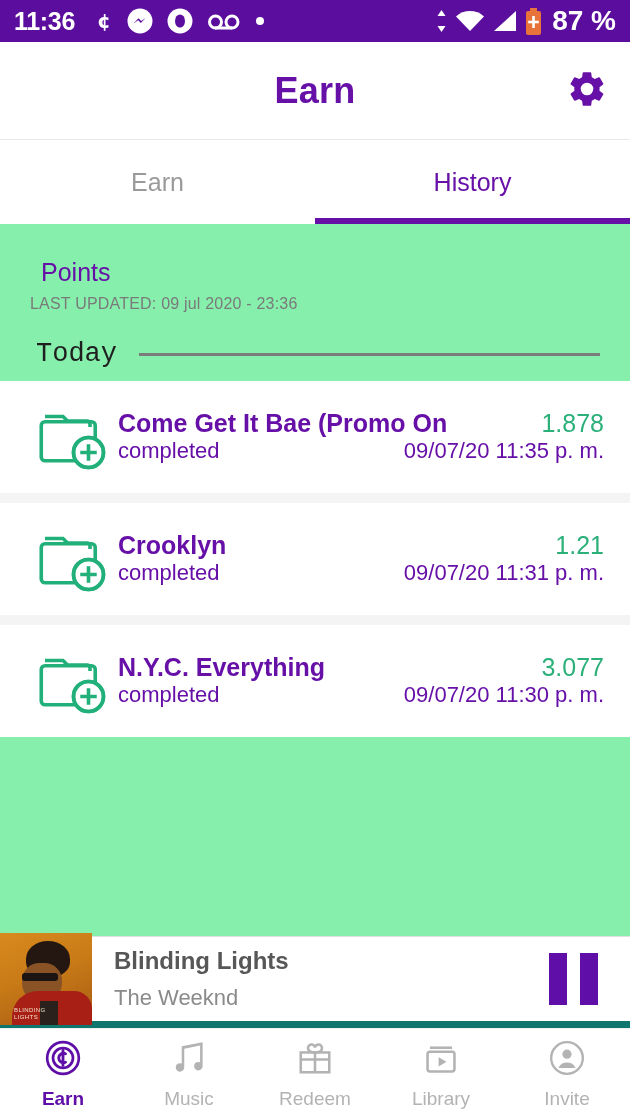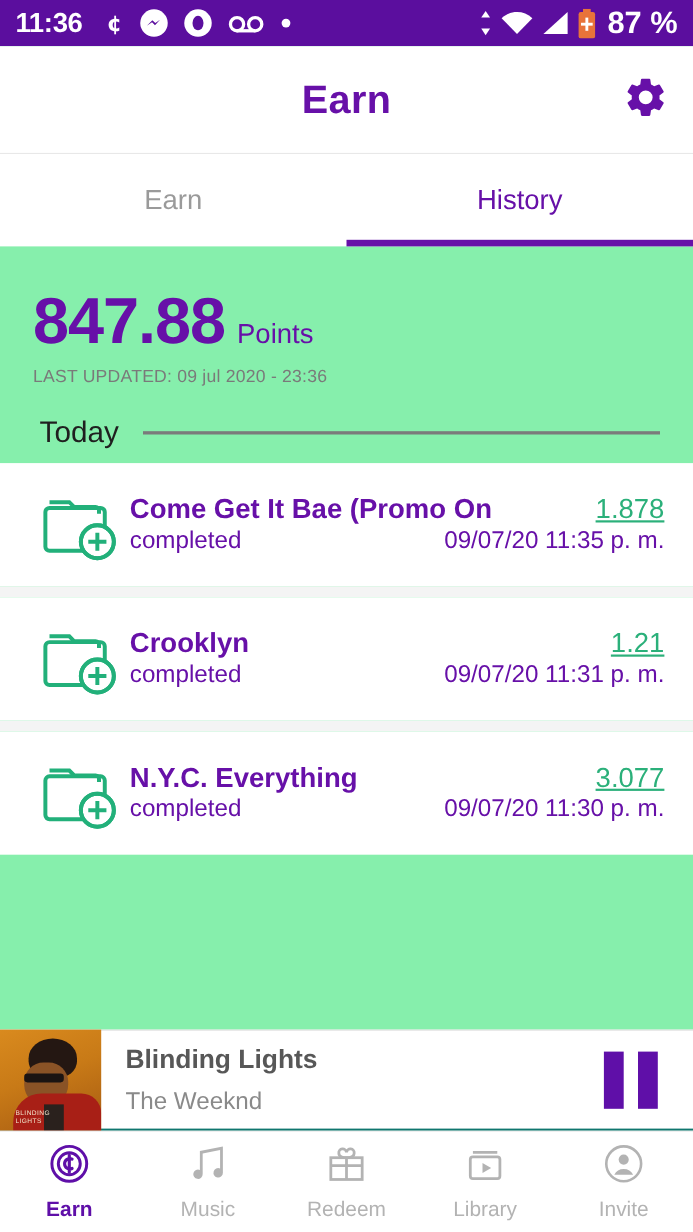--- a/index.html
+++ b/index.html
@@ -43,44 +43,44 @@
   }
 
   
   .points-block { padding:34px 0 0 30px; }
   .points-row { display:flex; align-items:baseline; }
   .points-value { font-size:59px; font-weight:bold; color:#6710A8; letter-spacing:-1px; }
   .points-unit { font-size:25px; color:#6710A8; margin-left:11px; }
   .last-updated { font-size:16px; color:#7a7a7a; margin-top:8px; letter-spacing:0.2px; }
 
   
-  .section-head { display:flex; align-items:center; padding:26px 30px 0 36px; }
+  .section-head { display:flex; align-items:center; padding:26px 30px 0 36px;font-family:Liberation Mono, monospace; }
   .section-title { font-size:27px; color:#1f1f1f; }
   .section-rule { flex:1; height:3px; background:#7b7b7b; margin-left:22px; }
 
   
   .list { margin-top:12px; }
   .item { position:relative; padding:16px 26px 18px 26px; background:#fff; }
   .item-inner { display:flex; align-items:center; }
   .item-icon { width:92px; flex:0 0 92px; display:flex; justify-content:center; }
   .item-body { flex:1; }
   .item-line {
     display:flex; align-items:flex-end; justify-content:space-between;
   }
   .item-title { font-size:25px; font-weight:bold; color:#6710A8; white-space:nowrap; }
-  .item-points { font-size:25px; color:#2BB07A;text-decoration:underline; }
+  .item-points { font-size:25px; color:#2BB07A; }
   .item-line2 { }
   .item-status { font-size:22px; color:#6710A8; }
   .item-time { font-size:22px; color:#6710A8; }
   .item-sep { height:10px; background:#f4f4f4; }
 
   
   .nowplaying {
     position:absolute; left:0; right:0; bottom:92px; height:92px;
-    background:#fff; border-top:1px solid #e0e0e0; border-bottom:2px solid #0f766e;
+    background:#fff; border-top:1px solid #e0e0e0; border-bottom:7px solid #0f766e;
     display:flex; align-items:center;
   }
   .art {
     width:92px; height:92px; flex:0 0 92px; position:relative; overflow:hidden;
     background:linear-gradient(160deg,#d98a1e 0%,#c87a17 45%,#a65b12 100%);
   }
   .art .hair { position:absolute; left:26px; top:8px; width:44px; height:36px;
     background:#241712; border-radius:50% 50% 42% 42%; }
   .art .face { position:absolute; left:22px; top:30px; width:40px; height:40px;
     background:#8a5326; border-radius:44% 44% 50% 50%; }
@@ -189,21 +189,20 @@
   </div>
 
   <div class="tabs">
     <div class="tab">Earn</div>
     <div class="tab active">History</div>
     <div class="tab-indicator"></div>
   </div>
 
   <div class="points-block">
     <div class="points-row">
-      <span class="points-value">847.88</span>
       <span class="points-unit">Points</span>
     </div>
     <div class="last-updated">LAST UPDATED: 09 jul 2020 - 23:36</div>
   </div>
 
   <div class="section-head">
     <span class="section-title">Today</span>
     <span class="section-rule"></span>
   </div>
 

